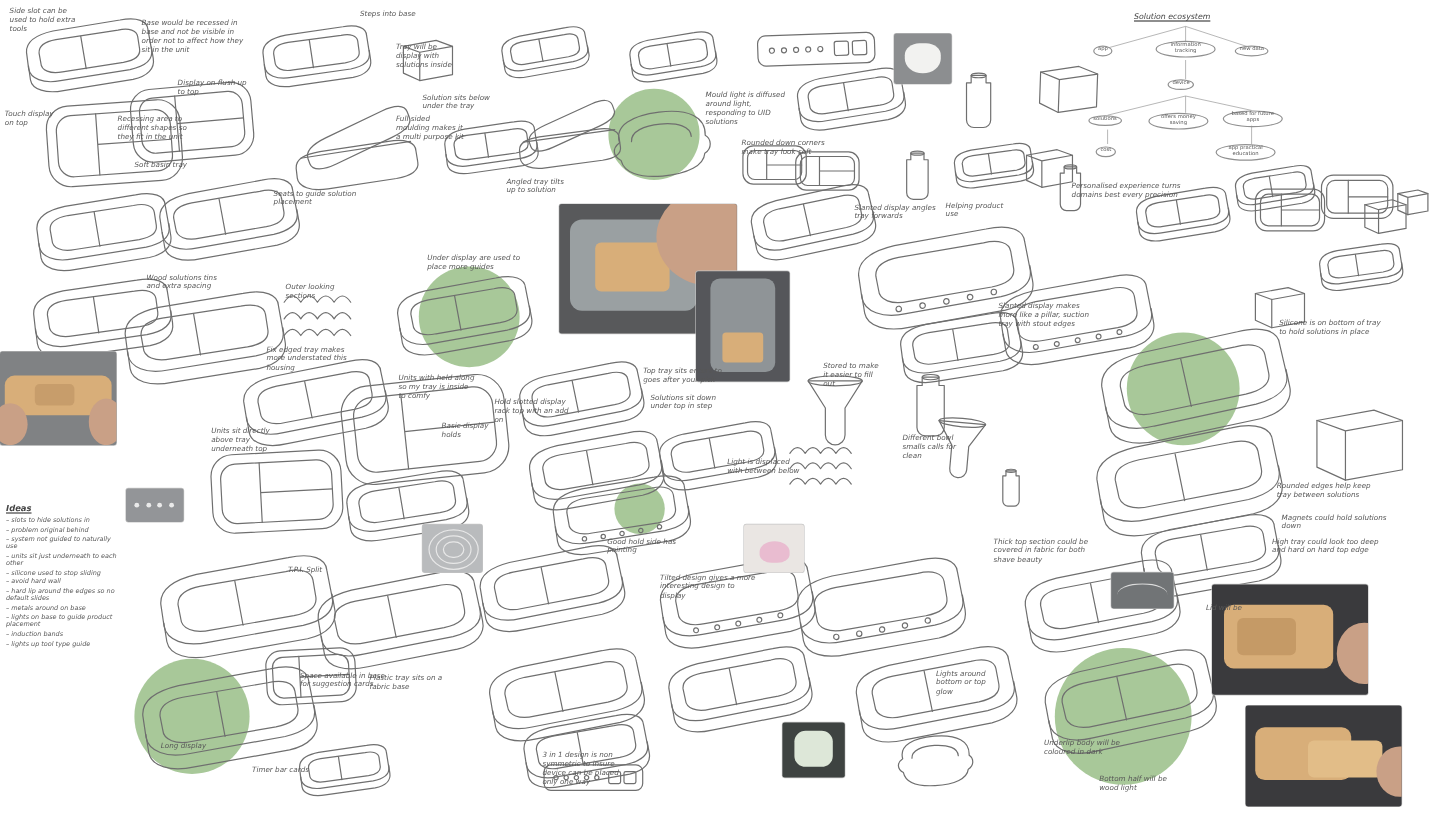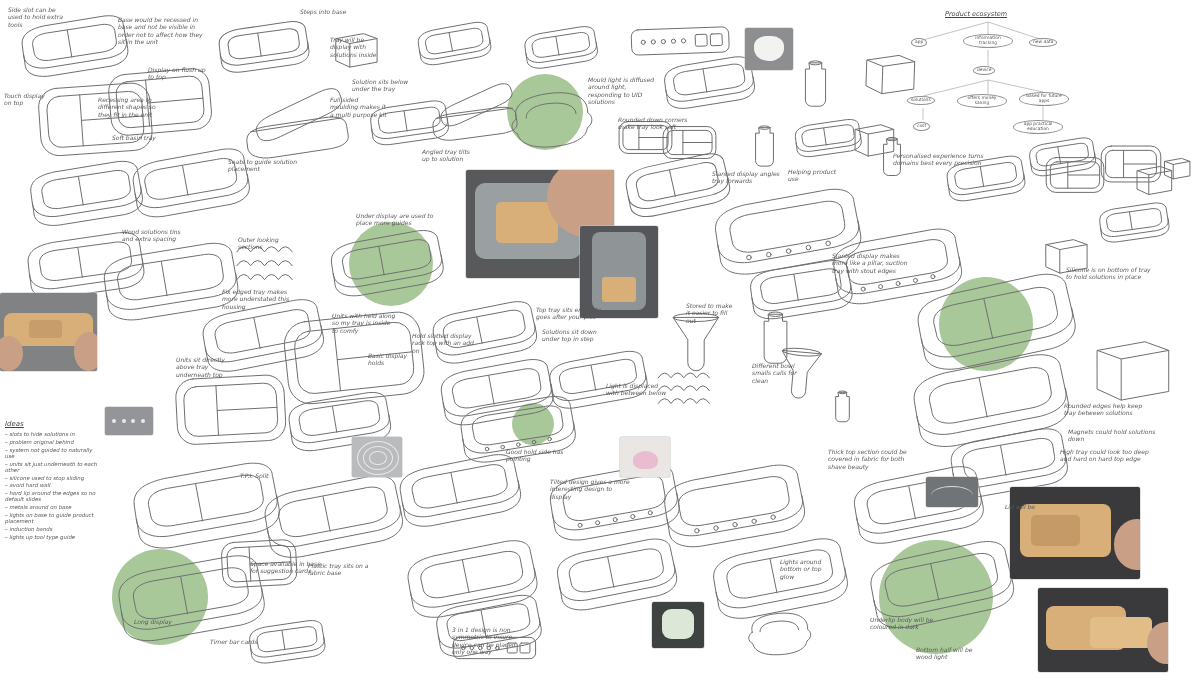--- a/index.html
+++ b/index.html
@@ -6,21 +6,21 @@
   #canvas{position:relative;width:1200px;height:686px;background:#ffffff;overflow:hidden;
           font-family:"DejaVu Sans", sans-serif;}
   #sketch-svg{position:absolute;left:0;top:0;width:1200px;height:686px;}
   .sk{fill:none;stroke:var(--line,#6f6f6f);stroke-width:1;stroke-linecap:round;stroke-linejoin:round;}
   .hl{fill:var(--green,#8fb87c);fill-opacity:.78;}
   .note{position:absolute;font-size:6px;line-height:1.22;color:#575757;font-style:italic;
         font-family:"DejaVu Sans", sans-serif;}
   .photo{position:absolute;border-radius:2px;overflow:hidden;box-shadow:0 0 0 .5px #c5c5c5;}
   .photo>div{position:absolute;}
   #ideas{position:absolute;left:5px;top:420px;width:98px;}
-  .ideas-title{font-size:7px;font-weight:normal;font-style:italic;text-decoration:underline;color:#454545;}
+  .ideas-title{font-size:7px;font-weight:bold;font-style:italic;text-decoration:underline;color:#454545;}
   #ideas ul{margin:3px 0 0;padding:0;list-style:none;}
   #ideas li{font-size:5.4px;font-style:italic;color:#575757;margin:0 0 1.6px;line-height:1.15;}
   #flowchart{position:absolute;left:893px;top:10px;width:212px;height:142px;}
   .fc-title{position:absolute;left:52px;top:0;font-size:6.5px;font-style:italic;color:#444;
             text-decoration:underline;white-space:nowrap;}
   #fc-lines{position:absolute;left:0;top:0;width:212px;height:142px;}
   #fc-lines line{stroke:#9a9a9a;stroke-width:.6;}
   .fnode{position:absolute;border:1px solid #909090;border-radius:50%;padding:1px 3px;
          font-size:4.4px;color:#555;text-align:center;max-width:42px;line-height:1.1;
          background:rgba(255,255,255,.65);}
@@ -327,21 +327,21 @@
         <li>– avoid hard wall</li>
         <li>– hard lip around the edges so no default slides</li>
         <li>– metals around on base</li>
         <li>– lights on base to guide product placement</li>
         <li>– induction bands</li>
         <li>– lights up tool type guide</li>
       </ul>
   </div>
 
   <div id="flowchart">
-    <span class="fc-title">Product ecosystem</span>
+    <span class="fc-title">Solution ecosystem</span>
     <svg id="fc-lines" xmlns="http://www.w3.org/2000/svg">
       <line x1="95" y1="12" x2="30" y2="30"></line>
       <line x1="95" y1="12" x2="95" y2="26"></line>
       <line x1="95" y1="12" x2="150" y2="30"></line>
       <line x1="95" y1="40" x2="95" y2="56"></line>
       <line x1="95" y1="70" x2="30" y2="86"></line>
       <line x1="95" y1="70" x2="95" y2="84"></line>
       <line x1="95" y1="70" x2="150" y2="82"></line>
       <line x1="30" y1="98" x2="30" y2="110"></line>
       <line x1="150" y1="94" x2="150" y2="110"></line>

